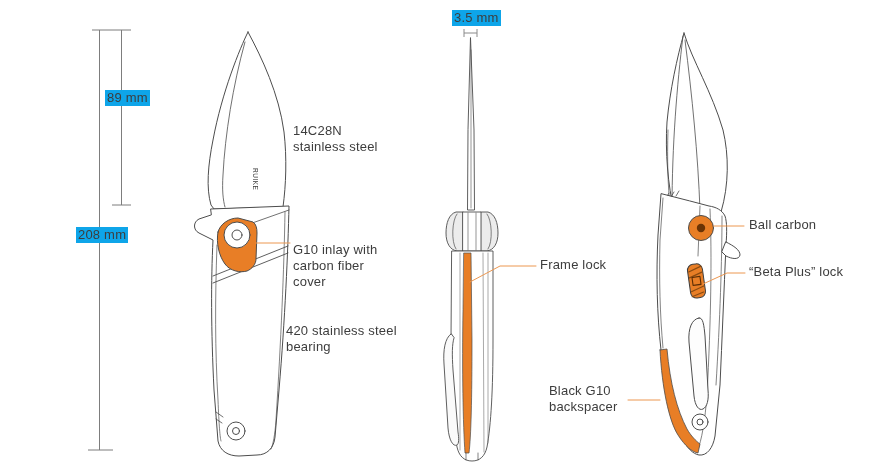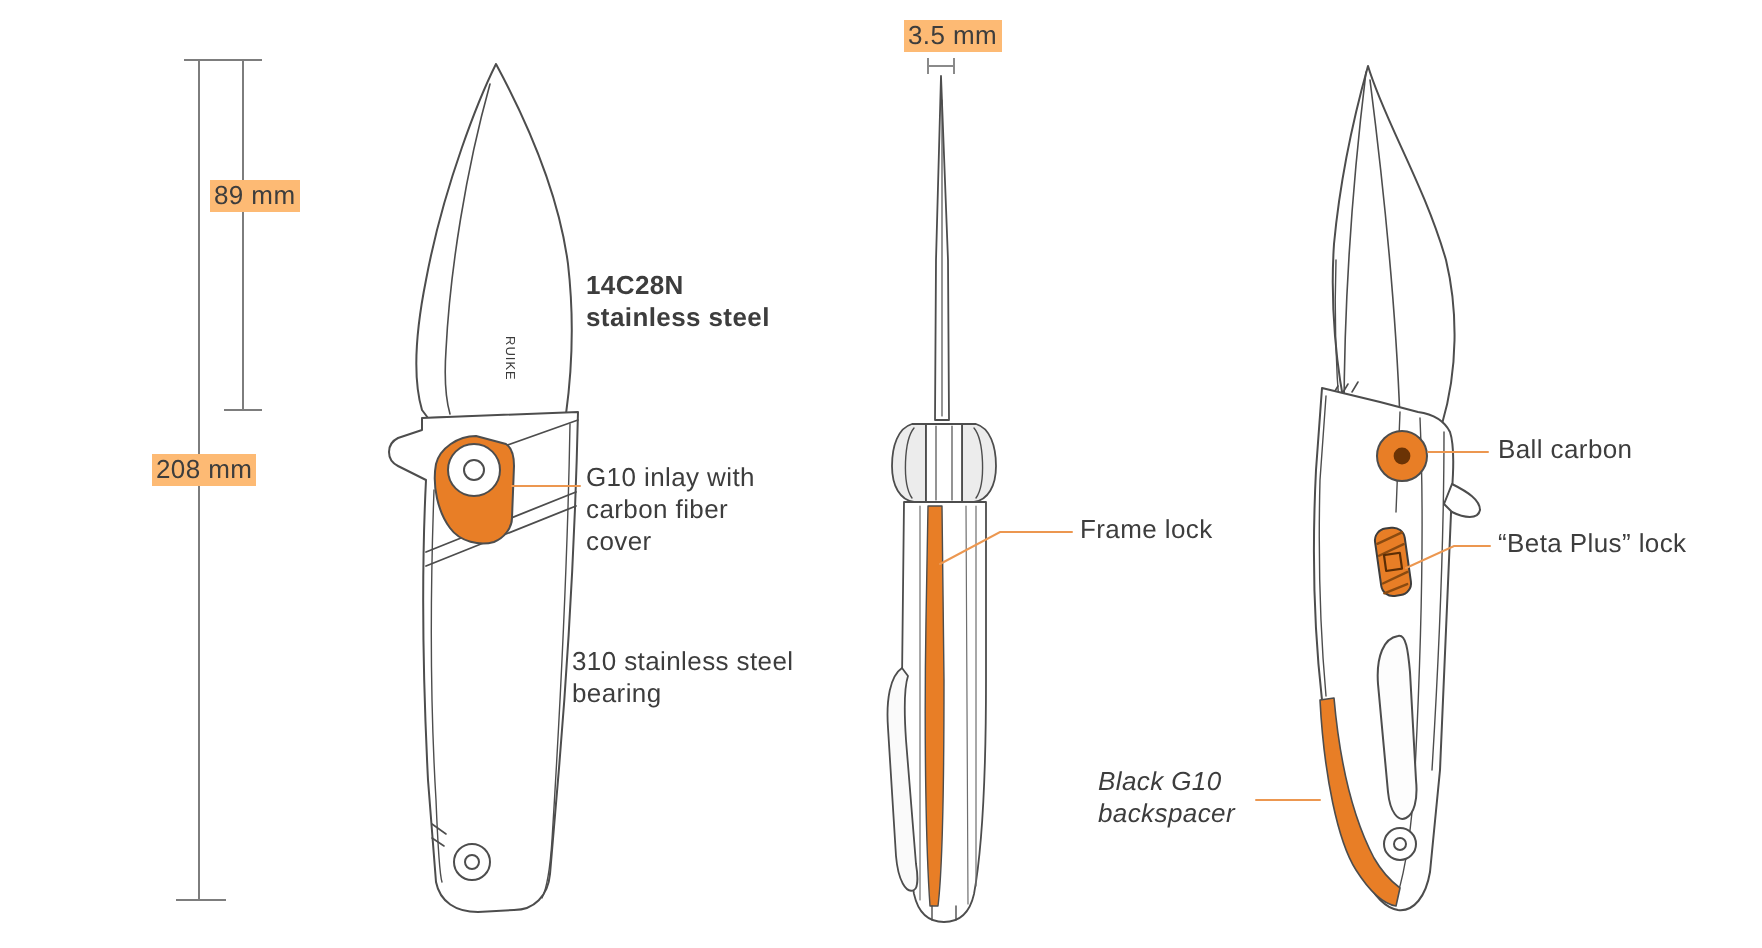--- a/index.html
+++ b/index.html
@@ -6,21 +6,21 @@
   .stage{
     position:relative;width:881px;height:474px;background:#ffffff;
     font-family:"Liberation Sans", sans-serif;overflow:hidden;
   }
   .diagram-svg{position:absolute;left:0;top:0;}
   .lbl{
     position:absolute;font-size:13px;line-height:16px;color:#3d3d3d;
     letter-spacing:.2px;white-space:nowrap;
   }
   .lbl span{display:block;}
-  .dim{background:#fdba74;padding:0 2px;}
+  .dim{background:#0ea5e9;padding:0 2px;}
 </style>
 </head>
 <body>
 
 <div class="stage">
 
   <svg class="diagram-svg" width="881" height="474" viewBox="0 0 881 474">
 
     <g stroke="#7d7d7d" stroke-width="1" fill="none">
       <path d="M92,30 L131,30"></path>
@@ -113,41 +113,41 @@
       <path d="M628,400 L660,400"></path>
       <path d="M714,226 L744,226"></path>
       <path d="M703,284 L727,273 L745,273"></path>
     </g>
   </svg>
 
   <div class="lbl dim" style="left:105px;top:90px;">89 mm</div>
 
   <div class="lbl dim" style="left:76px;top:227px;">208 mm</div>
 
-  <div class="lbl" style="left:293px;top:135px;font-weight:bold;">
+  <div class="lbl" style="left:293px;top:123px;">
     <span>14C28N</span>
     <span>stainless steel</span>
   </div>
 
-  <div class="lbl" style="left:293px;top:231px;">
+  <div class="lbl" style="left:293px;top:242px;">
     <span>G10 inlay with</span>
     <span>carbon fiber</span>
     <span>cover</span>
   </div>
 
   <div class="lbl" style="left:286px;top:323px;">
-    <span>310 stainless steel</span>
+    <span>420 stainless steel</span>
     <span>bearing</span>
   </div>
 
   <div class="lbl dim" style="left:452px;top:10px;">3.5 mm</div>
 
   <div class="lbl" style="left:540px;top:257px;text-align:center;">Frame lock</div>
 
-  <div class="lbl" style="left:549px;top:383px;font-style:italic;">
+  <div class="lbl" style="left:549px;top:383px;">
     <span>Black G10</span>
     <span>backspacer</span>
   </div>
 
   <div class="lbl" style="left:749px;top:217px;">Ball carbon</div>
 
   <div class="lbl" style="left:749px;top:264px;">“Beta Plus” lock</div>
 
 </div>
 

